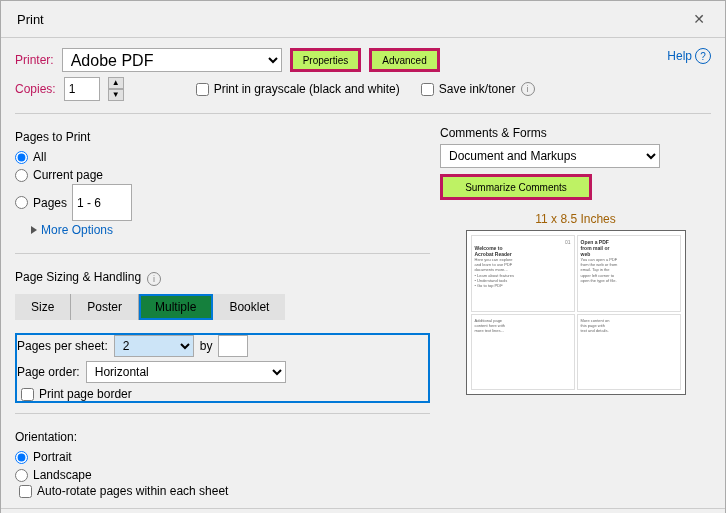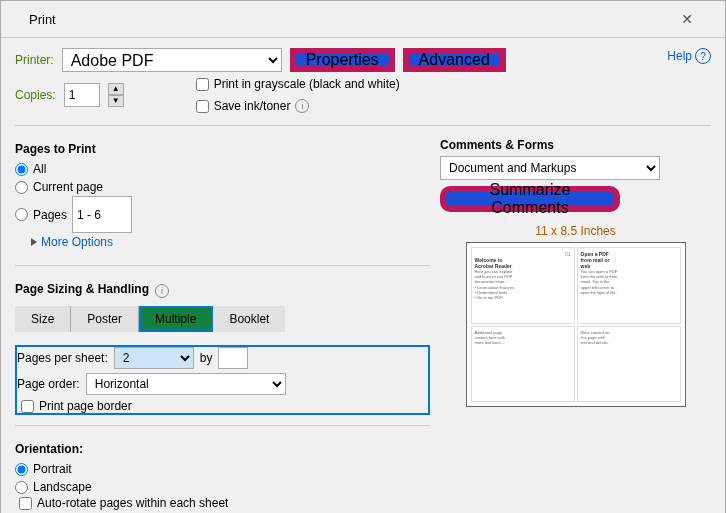--- a/index.html
+++ b/index.html
@@ -11,21 +11,21 @@
       background: #f0f0f0;
       border: 1px solid #aaa;
       box-shadow: 2px 2px 8px rgba(0,0,0,0.3);
       display: flex;
       flex-direction: column;
     }
     
     .title-bar {
       background: #f0f0f0;
       border-bottom: 1px solid #ccc;
-      padding: 8px 28px;
+      padding: 8px 16px;
       display: flex;
       align-items: center;
       justify-content: space-between;
     }
     
     .title-bar-title {
       font-size: 13px;
       font-weight: normal;
     }
     
@@ -42,45 +42,45 @@
     
     .dialog-body {
       padding: 10px 14px;
       flex: 1;
       display: flex;
       flex-direction: column;
       gap: 6px;
     }
     
     .label {
-      color: #4d7c0f;
+      color: #be185d;
     }
     
     .printer-row {
       display: flex;
       align-items: center;
       gap: 8px;
     }
     
     .printer-select {
       width: 220px;
       height: 24px;
       border: 1px solid #aaa;
       background: white;
       padding: 2px 4px;
       font-size: 16px;
     }
     
     .btn {
       height: 24px;
       padding: 0 10px;
-      background: #1d4ed8;
-      border: 6px solid #be185d;
+      background: #bef264;
+      border: 3px solid #be185d;
       cursor: pointer;
-      font-size: 16px;
+      font-size: 10px;
       display: flex;
       align-items: center;
       justify-content: center;
     }
     
     .help-link {
       margin-left: auto;
       color: #0563c1;
       text-decoration: none;
       display: flex;
@@ -170,21 +170,21 @@
     
     .right-panel {
       flex: 1;
       display: flex;
       flex-direction: column;
       gap: 8px;
       padding-left: 10px;
     }
     
     .section-title {
-      font-weight: bold;
+      font-weight: normal;
       font-size: 12px;
       margin-bottom: 4px;
     }
     
     .section-box {
       background: #f0f0f0;
       padding: 4px 0;
     }
     
     .radio-row {
@@ -413,21 +413,21 @@
           <button class="btn">Advanced</button>
         </div>
 
         <div class="copies-row">
           <span class="label">Copies:</span>
           <input type="text" class="copies-input" value="1" style="">
           <div class="spinner">
             <div class="spinner-btn">▲</div>
             <div class="spinner-btn">▼</div>
           </div>
-          <div style="margin-left:60px; display:flex; flex-direction:column; gap:8px;">
+          <div style="margin-left:60px; display:flex; flex-direction:row; gap:17px;">
             <div class="checkbox-row">
               <input type="checkbox" style="">
               <span>Print in grayscale (black and white)</span>
             </div>
             <div class="checkbox-row">
               <input type="checkbox" style="">
               <span>Save ink/toner</span>
               <div class="info-icon">i</div>
             </div>
           </div>
@@ -534,21 +534,21 @@
         <div>
           <div class="section-title">Comments &amp; Forms</div>
           <div style="margin-bottom:6px;">
             <select class="comments-select">
               <option>Document and Markups</option>
               <option>Document</option>
               <option>Form fields only</option>
               <option>None</option>
             </select>
           </div>
-          <button class="btn" style="width:180px; height:26px;border-radius:10px;">Summarize Comments</button>
+          <button class="btn" style="width:152px; height:26px;">Summarize Comments</button>
         </div>
 
         <div class="preview-area">
           <div class="preview-label">11 x 8.5 Inches</div>
           <div class="preview-box">
 
             <div class="preview-page">
               <div class="preview-page-number">01</div>
               <div class="preview-page-title">Welcome to<br>Acrobat Reader</div>
               <div class="preview-page-content">Here you can explore<br>and learn to use PDF<br>documents more...<br>• Learn about features<br>• Understand tools<br>• Go to top PDF</div>

